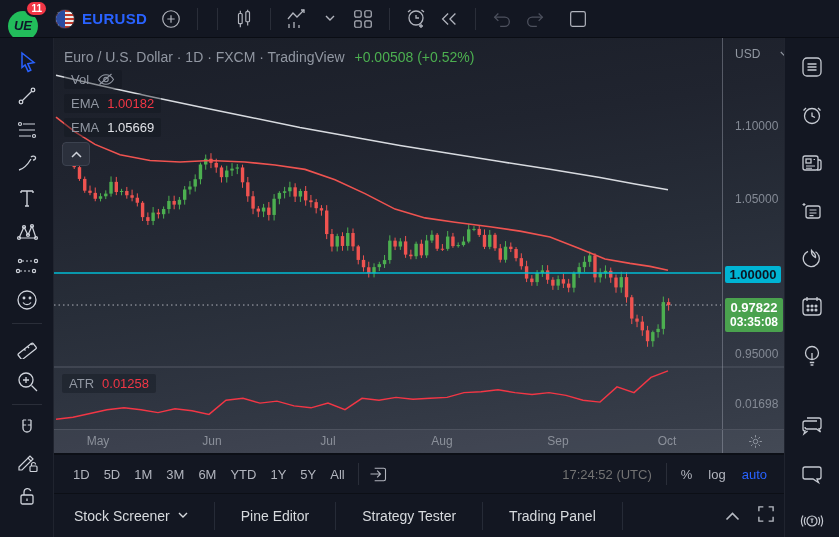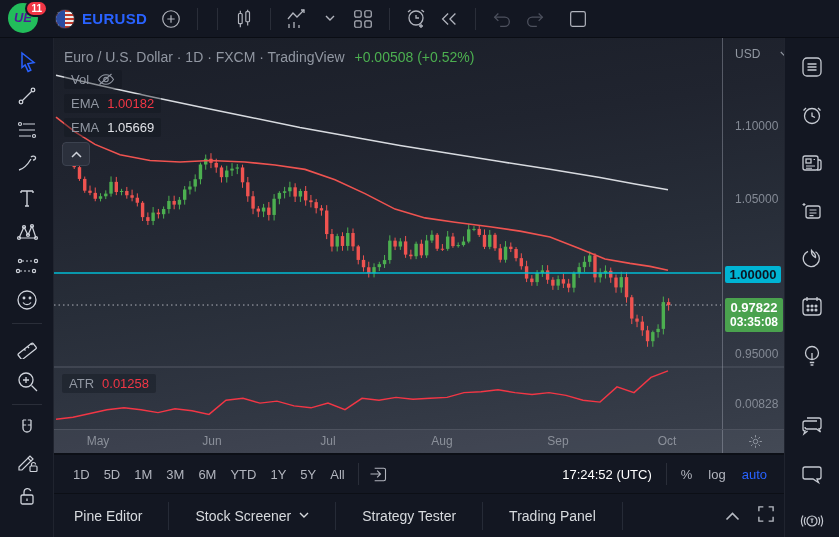--- a/index.html
+++ b/index.html
@@ -5,21 +5,21 @@
   html,body{margin:0;padding:0;background:#0c0e14;}
   *{box-sizing:border-box;}
   .app{width:839px;height:537px;display:flex;flex-direction:column;background:#131722;
        font-family:"Liberation Sans",sans-serif;color:#b2b5be;overflow:hidden;position:relative;}
 
   
   .topbar{height:38px;flex:none;display:flex;align-items:center;padding:0 6px 0 8px;gap:7px;
           background:#131722;border-bottom:1px solid #0a0d14;white-space:nowrap;overflow:hidden;}
   .logo-wrap{position:relative;width:32px;height:32px;flex:none;margin-right:8px;}
   .logo{width:30px;height:30px;border-radius:50%;background:#22bd5b;display:flex;align-items:center;
-        justify-content:center;color:#4c1d95;font-weight:800;font-style:italic;font-size:13px;margin-top:0;}
+        justify-content:center;color:#0f172a;font-weight:800;font-style:italic;font-size:13px;margin-top:8px;}
   .badge{position:absolute;top:-3px;right:-8px;background:#f23645;color:#fff;font-size:10px;
          font-weight:700;border-radius:9px;padding:1px 4px;border:2px solid #131722;line-height:1.1;}
   .flag{width:20px;height:20px;border-radius:50%;flex:none;overflow:hidden;border:1px solid #2a2e39;
         background:
           repeating-linear-gradient(180deg,#c0392b 0 2px,#eee 2px 4px);}
   .flag::before{content:"";display:block;width:50%;height:100%;background:#2b4ba0;}
   .symbol{color:#2962ff;font-weight:700;font-size:15px;letter-spacing:.3px;margin-right:4px;}
   .tb-icon{width:26px;height:26px;display:flex;align-items:center;justify-content:center;flex:none;
            border-radius:4px;color:#b2b5be;}
   .tb-icon svg{display:block;}
@@ -73,21 +73,21 @@
                 border:1px solid #3c424f;border-radius:4px;display:flex;align-items:center;
                 justify-content:center;color:#cfd3db;z-index:3;}
   .atr-legend{position:absolute;left:8px;top:336px;z-index:3;display:flex;align-items:center;gap:8px;
               background:rgba(16,20,30,.38);padding:2px 7px;border-radius:2px;font-size:13px;color:#9197a2;}
 
   
   .bottom-toolbar{height:40px;flex:none;display:flex;align-items:center;justify-content:space-between;
                   background:#131722;border-top:2px solid #0c0f16;padding:0 9px 0 12px;}
   .bt-left,.bt-right{display:flex;align-items:center;}
   .range-btn{font-size:13px;color:#b2b5be;padding:3px 7px;border-radius:3px;}
-  .clock{font-size:13px;color:#ffffff;padding:0 8px;text-align:right;}
+  .clock{font-size:13px;color:#737373;padding:0 8px;text-align:right;}
   .scale-btn{font-size:13px;color:#b2b5be;padding:3px 8px;}
   .scale-btn.blue{color:#2962ff;}
 
   
   .tabs-row{height:44px;flex:none;display:flex;align-items:center;background:#131722;
             border-top:1px solid #0c0f16;padding-left:14px;position:relative;}
   .tab{font-size:14px;color:#d7dade;height:28px;display:flex;align-items:center;gap:8px;
        padding:0 26px;border-right:1px solid #262b37;}
   .tab:first-child{padding-left:6px;}
   .tabs-icons{position:absolute;right:10px;top:0;height:100%;display:flex;align-items:center;gap:18px;color:#b8bcc4;}
@@ -560,21 +560,21 @@
         <div class="price-col">
           <div class="usd-row">
             <span>USD</span>
             <svg width="8" height="6" viewBox="0 0 10 7" fill="none" stroke="currentColor" stroke-width="1.4">
                 <path d="M1 1l4 4 4-4"></path>
               </svg>
           </div>
           <div class="axis-label" style="top:88px;">1.10000</div>
           <div class="axis-label" style="top:161px;">1.05000</div>
           <div class="axis-label" style="top:316px;">0.95000</div>
-          <div class="axis-label" style="top:366px;">0.00828</div>
+          <div class="axis-label" style="top:366px;">0.01698</div>
           <div class="label-parity">1.00000</div>
           <div class="label-last">
             <div class="px">0.97822</div>
             <div class="cd">03:35:08</div>
           </div>
         </div>
 
         <div class="time-axis">
           <span class="month" style="left:44px;">May</span>
           <span class="month" style="left:158px;">Jun</span>
@@ -614,28 +614,28 @@
           <span class="clock">17:24:52 (UTC)</span>
           <span class="v-div"></span>
           <span class="scale-btn">%</span>
           <span class="scale-btn">log</span>
           <span class="scale-btn blue">auto</span>
         </div>
       </div>
 
       <div class="tabs-row">
         <span class="tab">
-            <span>Pine Editor</span>
-          </span>
-        <span class="tab">
           <span>Stock Screener</span>
           <svg width="10" height="7" viewBox="0 0 10 7" fill="none" stroke="currentColor" stroke-width="1.4">
               <path d="M1 1l4 4 4-4"></path>
             </svg>
         </span>
+        <span class="tab">
+            <span>Pine Editor</span>
+          </span>
         <span class="tab">
             <span>Strategy Tester</span>
           </span>
         <span class="tab">
             <span>Trading Panel</span>
           </span>
         <span class="tabs-icons">
           <span>
             <svg width="15" height="9" viewBox="0 0 15 9" fill="none" stroke="currentColor" stroke-width="1.6">
                 <path d="M1.5 7.5L7.5 1.5l6 6"></path>

